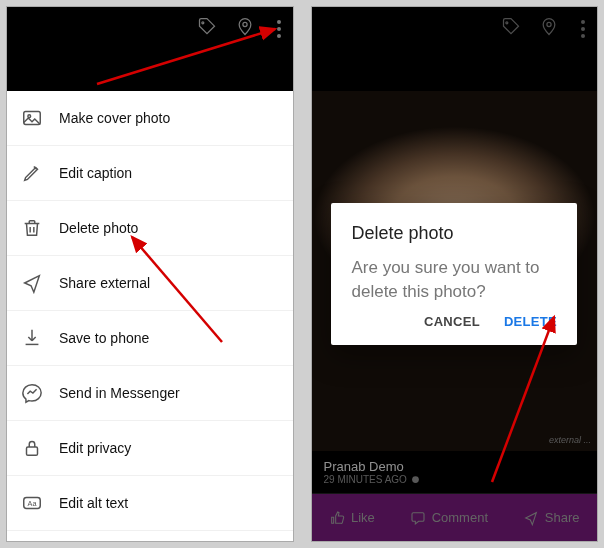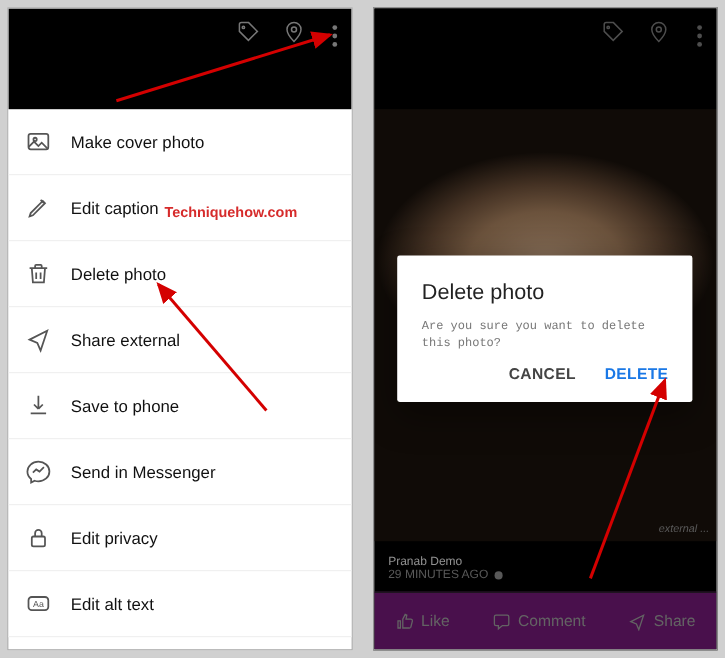--- a/index.html
+++ b/index.html
@@ -16,30 +16,30 @@
   .menu-item { display: flex; align-items: center; gap: 16px; padding: 16px 14px; border-bottom: 1px solid #f0f0f0; cursor: pointer; position: relative; }
   .menu-item .micon { width: 22px; height: 22px; display: flex; align-items: center; justify-content: center; }
   .menu-item .micon svg { width: 22px; height: 22px; stroke: #555; fill: none; stroke-width: 1.6; }
   .menu-item .mlabel { font-size: 14px; color: #111; }
   .watermark { position: absolute; color: #d62b2b; font-weight: bold; font-size: 12px; left: 130px; top: 163px; }
   .arrow { position: absolute; pointer-events: none; }
   .arrow svg { overflow: visible; }
   .photo-area { position: absolute; top: 84px; left: 0; right: 0; bottom: 90px; background: radial-gradient(ellipse 140px 90px at 50% 35%, #c9a584 0%, #a57f5d 45%, #6b4e38 70%, #1a120c 100%); }
   .copyright { position: absolute; right: 6px; bottom: 96px; color: #888; font-size: 9px; font-style: italic; }
   .meta { position: absolute; left: 12px; bottom: 56px; color: #bbb; }
-  .meta .name { font-size: 10px; color: #ddd; }
+  .meta .name { font-size: 13px; color: #ddd; }
   .meta .time { font-size: 10px; color: #888; display: flex; align-items: center; gap: 4px; }
   .meta .time svg { width: 9px; height: 9px; fill: #888; }
   .actionbar { position: absolute; left: 0; right: 0; bottom: 0; height: 48px; background: #701a75; display: flex; justify-content: space-around; align-items: center; border-top: 1px solid #222; }
   .action { display: flex; align-items: center; gap: 6px; color: #999; font-size: 13px; cursor: pointer; }
   .action svg { width: 16px; height: 16px; stroke: #999; fill: none; stroke-width: 1.6; }
   .dialog-backdrop { position: absolute; inset: 0; background: rgba(0,0,0,0.35); display: flex; align-items: center; justify-content: center; }
   .dialog { background: #fff; width: 86%; border-radius: 2px; padding: 20px 20px 10px 20px; box-shadow: 0 10px 30px rgba(0,0,0,.4); }
   .dialog-title { font-size: 18px; color: #222; margin-bottom: 12px; }
-  .dialog-msg { font-size: 10px; color: #777; line-height: 1.4; margin-bottom: 4px; font-family: Liberation Mono, monospace; }
+  .dialog-msg { font-size: 17px; color: #777; line-height: 1.4; margin-bottom: 4px; }
   .dialog-actions { display: flex; justify-content: flex-end; gap: 24px; padding: 6px 0; }
   .dbtn { font-size: 13px; font-weight: 600; letter-spacing: .3px; cursor: pointer; background: none; border: none; }
   .dbtn.cancel { color: #444; text-align: right; }
   .dbtn.delete { color: #1a78e6; }
 </style>
 </head>
 <body>
 
 <div class="wrap">
 
@@ -130,21 +130,20 @@
         <span class="micon">
             <svg viewBox="0 0 24 24">
               <rect x="3" y="6" width="18" height="12" rx="3"></rect>
               <text x="12" y="15.5" text-anchor="middle" font-size="8" fill="#555" stroke="none" font-family="Arial">Aa</text>
             </svg>
           </span>
         <span class="mlabel">Edit alt text</span>
       </div>
     </div>
 
-    <div class="watermark">Techniquehow.com</div>
 
     <div class="arrow" style="left:90px; top:22px;">
       <svg width="200" height="60">
           <defs>
             <marker id="ah1" markerWidth="8" markerHeight="8" refX="6" refY="3" orient="auto">
               <path d="M0,0 L7,3 L0,6 z" fill="#d40000"></path>
             </marker>
           </defs>
           <line x1="0" y1="55" x2="178" y2="0" stroke="#d40000" stroke-width="2.5" marker-end="url(#ah1)"></line>
         </svg>

